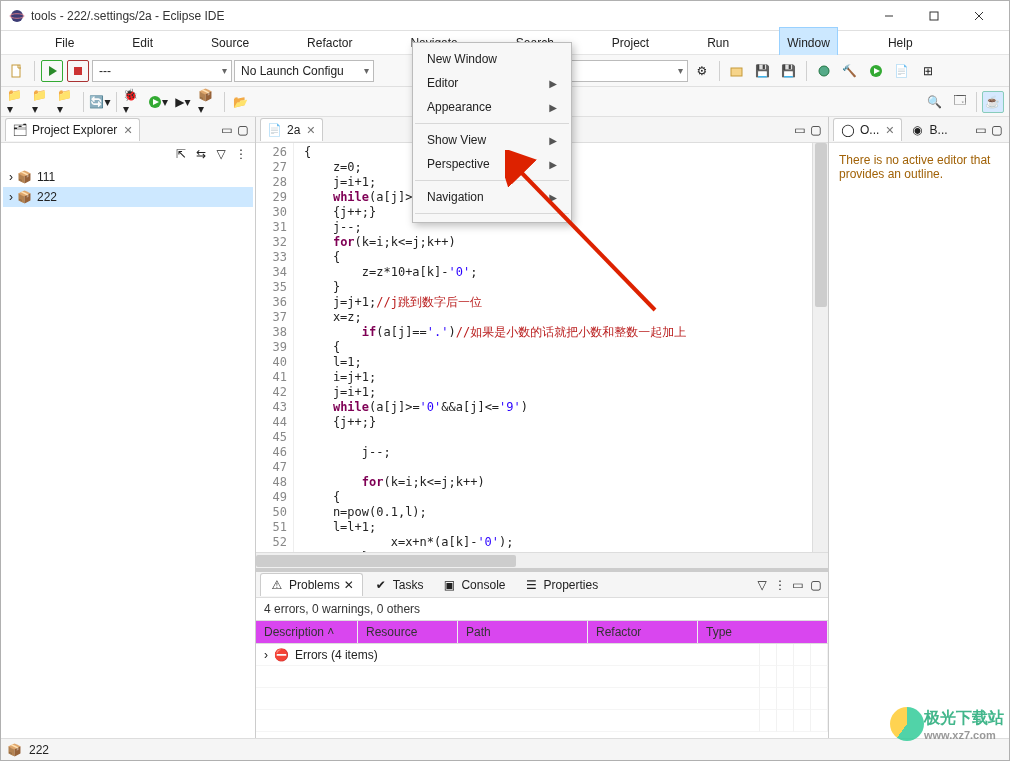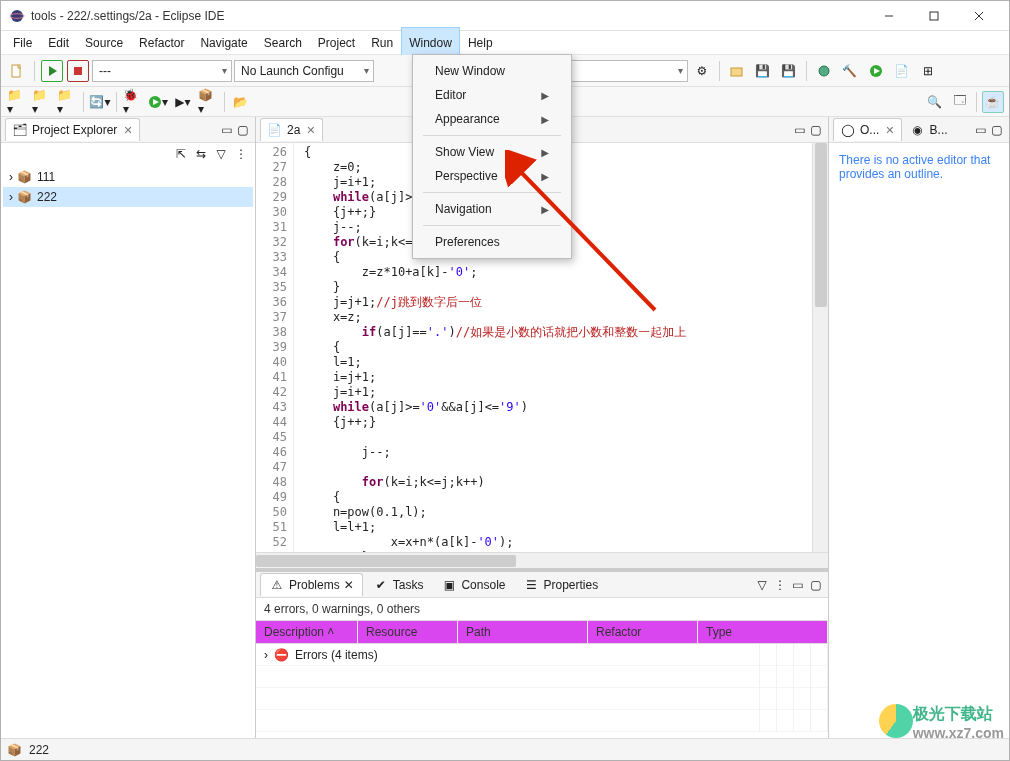--- a/index.html
+++ b/index.html
@@ -4,21 +4,21 @@
 <style>
 * { box-sizing: border-box; margin: 0; padding: 0; }
 body { font-family: "Segoe UI", Tahoma, sans-serif; font-size: 12px; color: #222; background: #f0f0f0; width: 1010px; height: 761px; overflow: hidden; position: relative; }
 .window { width: 1010px; height: 761px; background: #fff; border: 1px solid #b0b0b0; display: flex; flex-direction: column; }
 .titlebar { height: 30px; background: #fff; display: flex; align-items: center; padding: 0 8px; border-bottom: 1px solid #e0e0e0; }
 .titlebar .icon { width: 16px; height: 16px; margin-right: 6px; }
 .titlebar .title { flex: 1; font-size: 12px; color: #333; }
 .winbtns { display: flex; }
 .winbtn { width: 45px; height: 29px; display: flex; align-items: center; justify-content: center; }
 .menubar { height: 24px; display: flex; align-items: center; padding: 0 4px; border-bottom: 1px solid #e5e5e5; }
-.menuitem { padding: 3px 8px; cursor: default; }
+.menuitem { padding: 3px 8px; cursor: default; margin-left: 42px; }
 .menuitem.active { background: #cce8ff; border: 1px solid #99d1ff; padding: 8px 7px; }
 .toolbar { height: 32px; display: flex; align-items: center; padding: 2px 4px; gap: 2px; border-bottom: 1px solid #e0e0e0; background: #f8f8f8; }
 .tbtn { width: 22px; height: 22px; display: inline-flex; align-items: center; justify-content: center; border: 1px solid transparent; border-radius: 2px; margin: 0 1px; }
 .combo { height: 22px; border: 1px solid #bbb; background: #fff; padding: 0 18px 0 6px; min-width: 130px; position: relative; display: inline-flex; align-items: center; font-size: 12px; }
 .combo::after { content: "▾"; position: absolute; right: 4px; color: #666; font-size: 10px; }
 .toolbar2 { height: 30px; display: flex; align-items: center; padding: 2px 4px; border-bottom: 1px solid #e0e0e0; background: #f8f8f8; gap: 1px; }
 .sep { width: 1px; height: 20px; background: #d0d0d0; margin: 0 3px; }
 .main { flex: 1; display: flex; overflow: hidden; }
 .left { width: 255px; border-right: 1px solid #ccc; display: flex; flex-direction: column; background: #fff; }
 .viewheader { height: 26px; display: flex; align-items: center; padding: 0 4px; background: #f5f5f5; border-bottom: 1px solid #ddd; }
@@ -52,28 +52,28 @@
 .th { padding: 4px 8px; border-right: 1px solid #eee; font-size: 12px; color: #333; }
 .th.desc { flex: 1.6; }
 .th.res { width: 100px; }
 .th.path { width: 130px; }
 .th.loc { width: 110px; }
 .th.type { width: 130px; }
 .trow { display: flex; }
 .td { padding: 3px 8px; border-right: 1px solid #f2f2f2; border-bottom: 1px solid #f5f5f5; font-size: 12px; min-height: 22px; }
 .td.desc { flex: 1.6; display: flex; align-items: center; gap: 6px; }
 .right { width: 180px; display: flex; flex-direction: column; background: #fff; }
-.outline-body { flex: 1; padding: 10px; color: #3b82f6; font-size: 12px; }
+.outline-body { flex: 1; padding: 10px; color: #a16207; font-size: 12px; }
 .statusbar { height: 22px; border-top: 1px solid #ddd; display: flex; align-items: center; padding: 0 6px; background: #f5f5f5; gap: 6px; }
-.dropdown { position: absolute; top: 54px; left: 412px; width: 160px; background: #f7f7f7; border: 1px solid #bcbcbc; box-shadow: 2px 3px 8px rgba(0,0,0,0.25); z-index: 100; padding: 4px 8px; }
+.dropdown { position: absolute; top: 42px; left: 412px; width: 160px; background: #f7f7f7; border: 1px solid #bcbcbc; box-shadow: 2px 3px 8px rgba(0,0,0,0.25); z-index: 100; padding: 4px 0; }
 .dd-item { padding: 5px 14px; display: flex; align-items: center; justify-content: space-between; font-size: 12px; }
 .dd-sep { height: 1px; background: #d8d8d8; margin: 4px 2px; }
 .dd-arrow { color: #555; font-size: 10px; }
 .arrow-overlay { position: absolute; z-index: 200; pointer-events: none; }
-.watermark { position: absolute; right: 6px; bottom: 20px; font-size: 16px; color: #2a7; opacity: 0.85; font-weight: bold; display:flex; align-items:flex-start; }
+.watermark { position: absolute; right: 6px; bottom: 20px; font-size: 16px; color: #2a7; opacity: 0.85; font-weight: bold; display:flex; align-items:center; }
 .watermark .logo { width:34px; height:34px; border-radius:50%; background: conic-gradient(#3c9 0 60%, #fc3 60% 100%); position:relative; }
 .tbtn svg, .miniicon svg { display:block; }
 .explorer-toolbar { height:22px; display:flex; justify-content:flex-end; align-items:center; padding:0 6px; gap:4px; }
 </style>
 </head>
 <body>
 
 <div class="window">
 
   <div class="titlebar">
@@ -436,33 +436,30 @@
     <div class="dd-item">
       <span>Perspective</span>
       <span class="dd-arrow">▶</span>
     </div>
     <div class="dd-sep"></div>
     <div class="dd-item">
       <span>Navigation</span>
       <span class="dd-arrow">▶</span>
     </div>
     <div class="dd-sep"></div>
-    <div class="dd-item">
-      <span>Preferences</span>
-    </div>
   </div>
 
 <svg class="arrow-overlay" style="left:505px; top:150px;" width="180" height="180">
   <defs>
       <marker id="ah" markerWidth="12" markerHeight="12" refX="2" refY="5" orient="auto">
         <polygon points="0,0 10,5 0,10" fill="#d20"></polygon>
       </marker>
     </defs>
   <line x1="150" y1="160" x2="12" y2="18" stroke="#d20" stroke-width="4" marker-end="url(#ah)"></line>
 </svg>
 
 <div class="watermark">
   <div class="logo"></div>
   <div>
     <div>极光下载站</div>
-    <div style="font-size:14px;color:#888">www.xz7.com</div>
+    <div style="font-size:11px;color:#888">www.xz7.com</div>
   </div>
 </div>
 
 </body></html>

